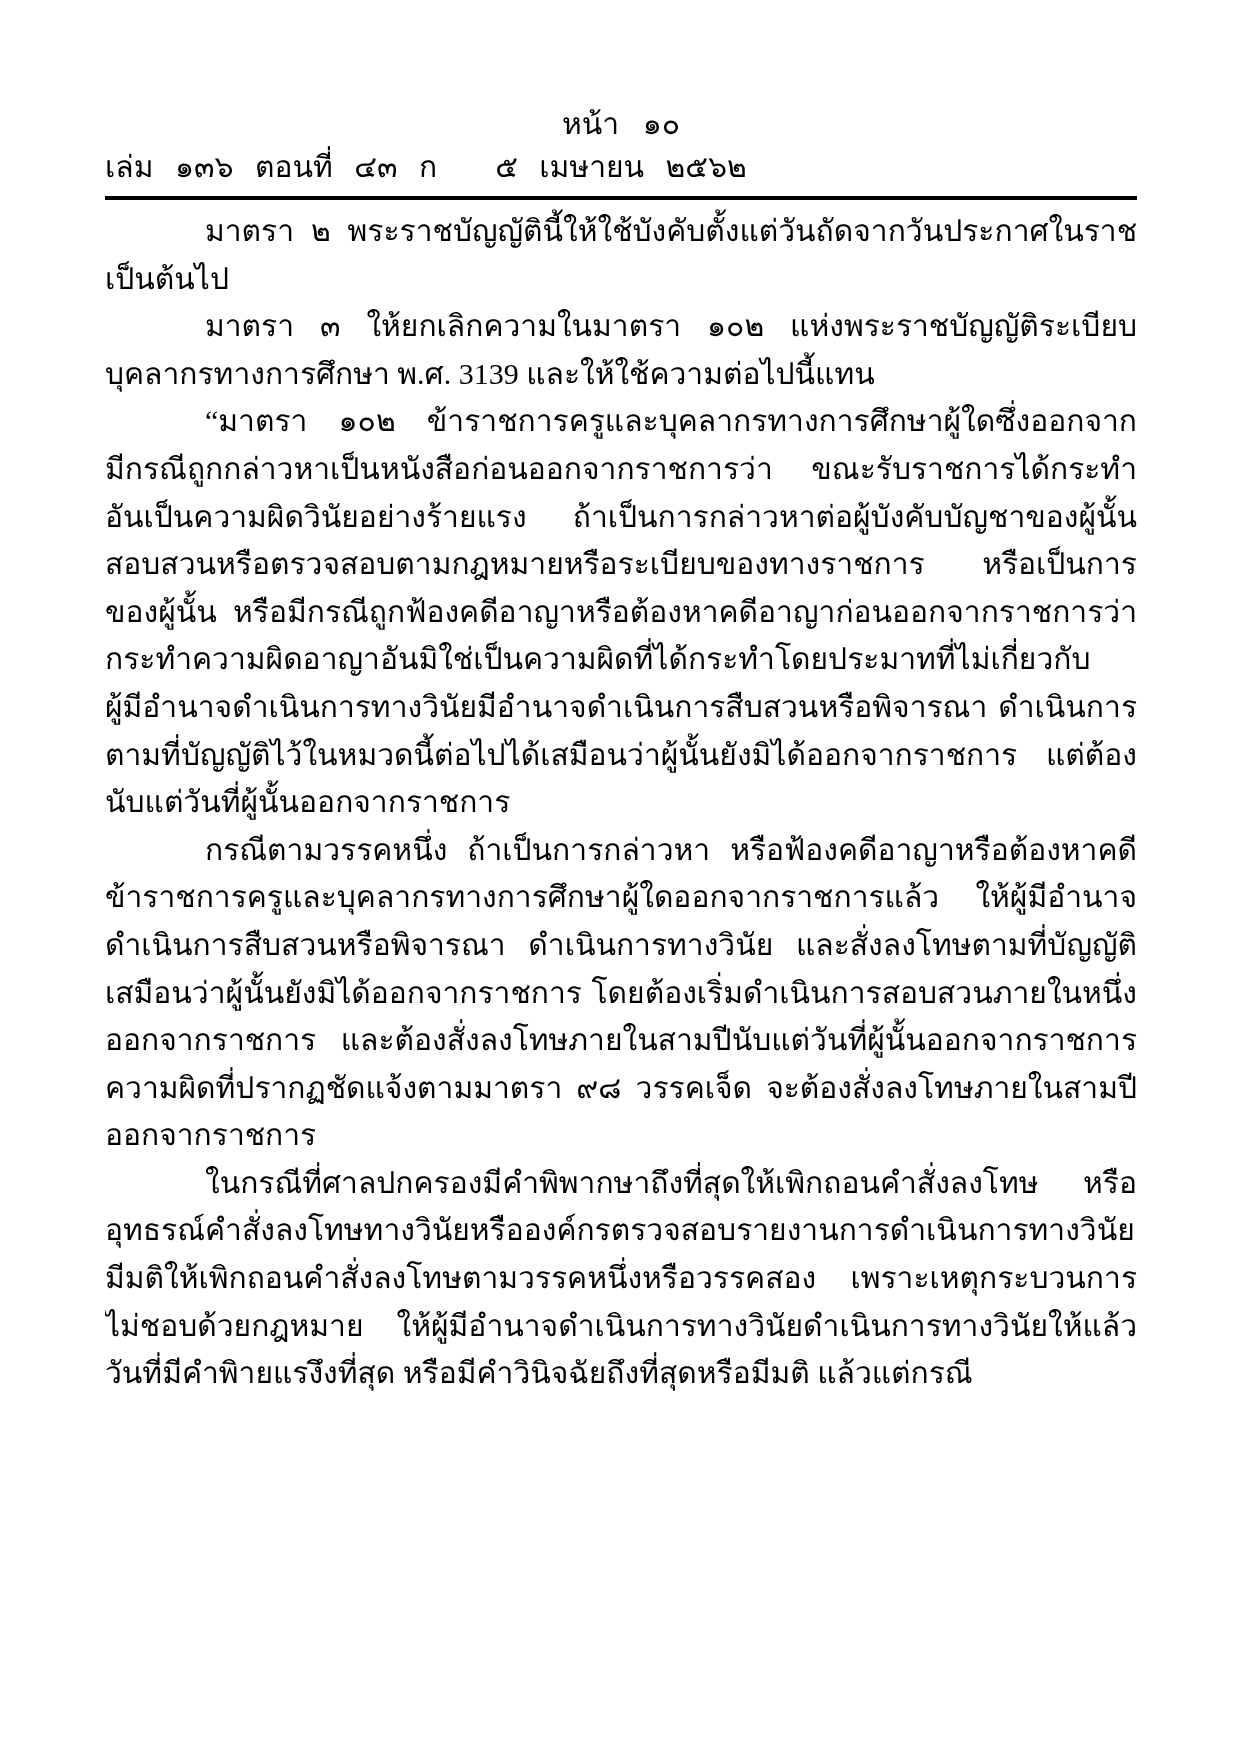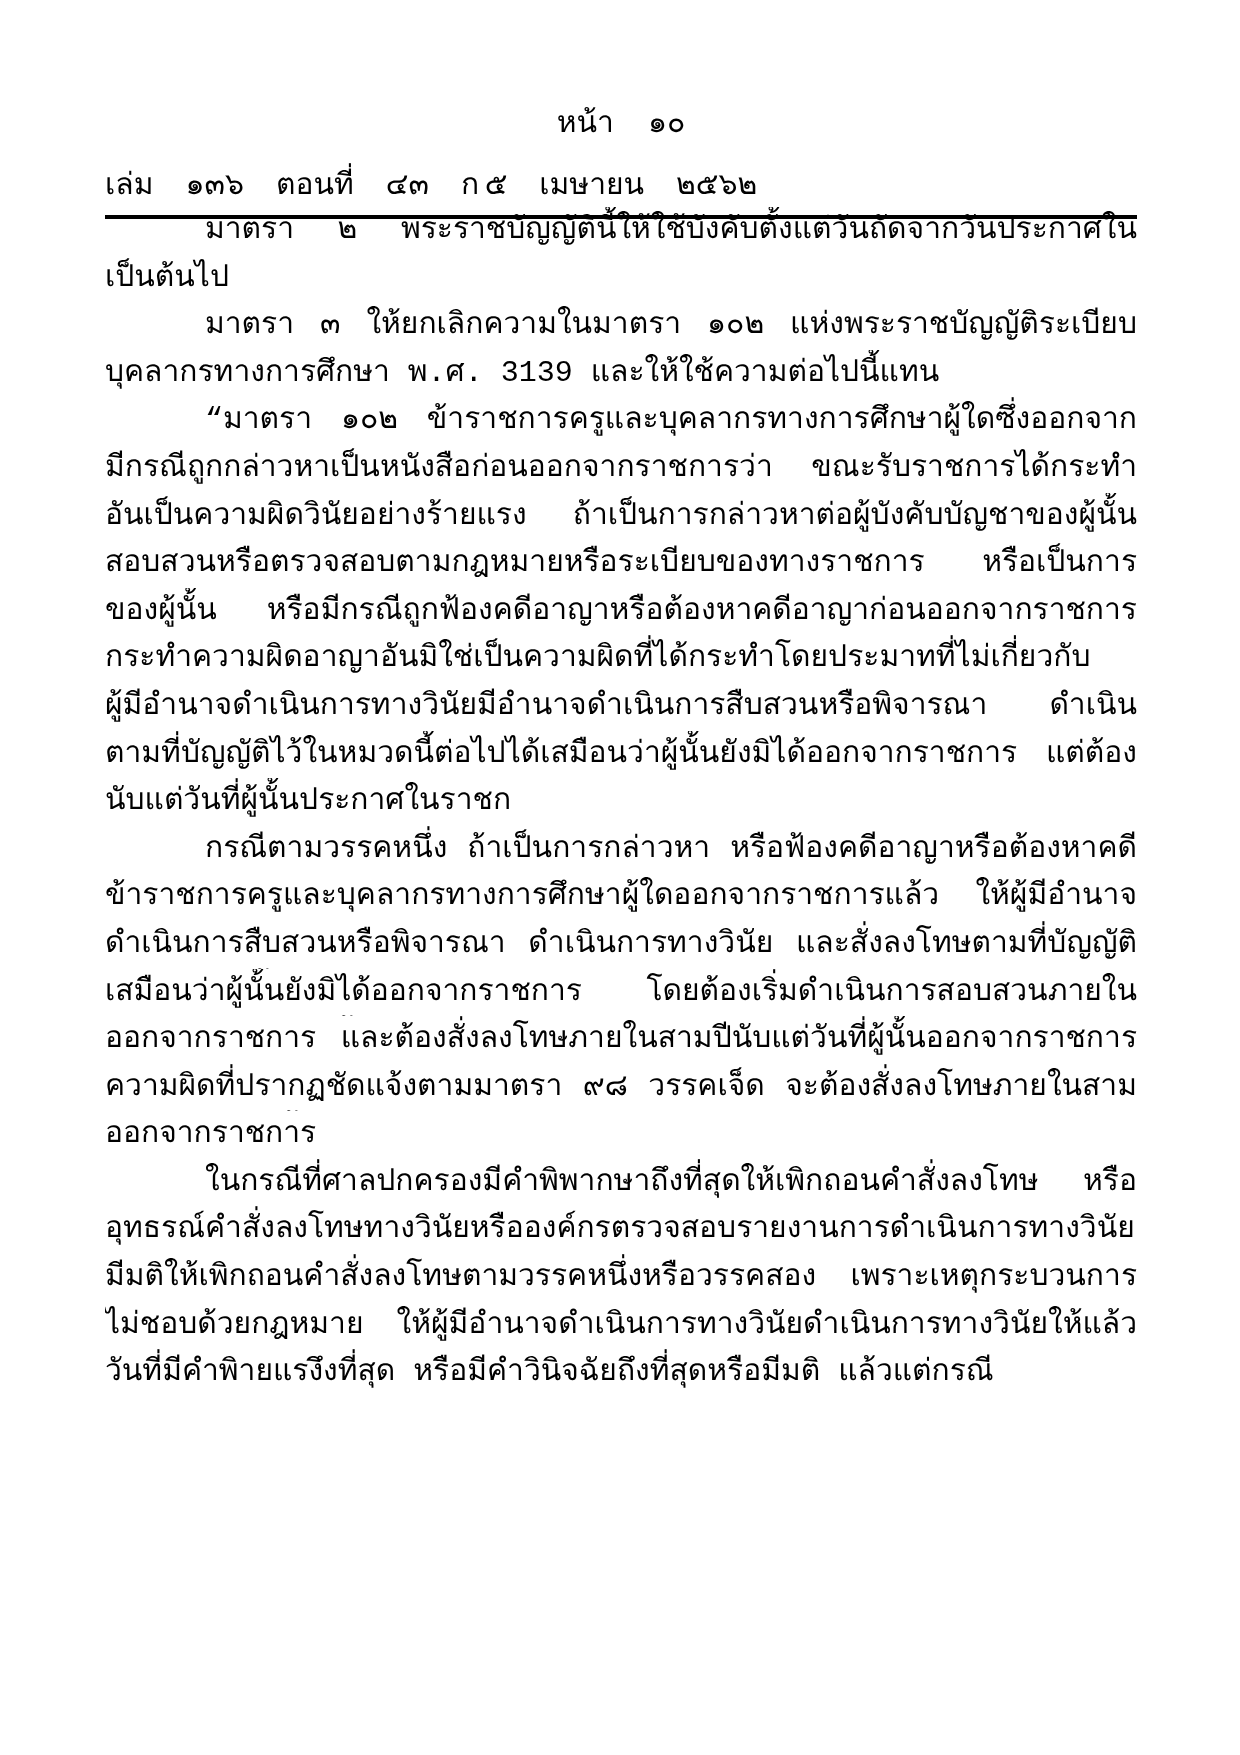--- a/index.html
+++ b/index.html
@@ -6,42 +6,42 @@
     margin: 0;
     padding: 0;
     background: #ffffff;
   }
   .page {
     position: relative;
     width: 1240px;
     height: 1664px;
     background: #ffffff;
     color: #000000;
-    font-family: Liberation Mono, monospace;
+    font-family: Liberation Serif, serif;
     overflow: hidden;
   }
   .header {
     position: absolute;
     left: 105px;
     right: 103px;
     top: 103px;
   }
   .page-label {
     text-align: center;
     font-size: 30px;
     line-height: 42px;
     word-spacing: 16px;
   }
   .header-row {
     display: grid;
     grid-template-columns: 1fr auto 1fr;
     align-items: baseline;
     font-size: 30px;
     line-height: 44px;
-    margin-top: 19px;
+    margin-top: 0;
   }
   .header-left  { text-align: left;  word-spacing: 14px; }
   .header-center{ text-align: center; }
   .header-right { text-align: left; word-spacing: 14px; }
   .header-rule {
     height: 4px;
     background: #000000;
     margin-top: 7px;
   }
   .doc-body {
@@ -96,21 +96,21 @@
 
     <div>
       <div class="ln first">“มาตรา ๑๐๒ ข้าราชการครูและบุคลากรทางการศึกษาผู้ใดซึ่งออกจากราชการอันมิใช่เพราะเหตุตาย</div>
       <div class="ln">มีกรณีถูกกล่าวหาเป็นหนังสือก่อนออกจากราชการว่า ขณะรับราชการได้กระทำหรือละเว้นกระทำการใด</div>
       <div class="ln">อันเป็นความผิดวินัยอย่างร้ายแรง ถ้าเป็นการกล่าวหาต่อผู้บังคับบัญชาของผู้นั้นหรือต่อผู้มีหน้าที่สืบสวน</div>
       <div class="ln">สอบสวนหรือตรวจสอบตามกฎหมายหรือระเบียบของทางราชการ หรือเป็นการกล่าวหาของผู้บังคับบัญชา</div>
       <div class="ln">ของผู้นั้น หรือมีกรณีถูกฟ้องคดีอาญาหรือต้องหาคดีอาญาก่อนออกจากราชการว่า ในขณะรับราชการได้</div>
       <div class="ln">กระทำความผิดอาญาอันมิใช่เป็นความผิดที่ได้กระทำโดยประมาทที่ไม่เกี่ยวกับราชการหรือความผิดลหุโทษ</div>
       <div class="ln">ผู้มีอำนาจดำเนินการทางวินัยมีอำนาจดำเนินการสืบสวนหรือพิจารณา ดำเนินการทางวินัย และสั่งลงโทษ</div>
       <div class="ln">ตามที่บัญญัติไว้ในหมวดนี้ต่อไปได้เสมือนว่าผู้นั้นยังมิได้ออกจากราชการ แต่ต้องสั่งลงโทษภายในสามปี</div>
-      <div class="ln end">นับแต่วันที่ผู้นั้นประกาศในราชก</div>
+      <div class="ln end">นับแต่วันที่ผู้นั้นออกจากราชการ</div>
     </div>
 
     <div>
       <div class="ln first">กรณีตามวรรคหนึ่ง ถ้าเป็นการกล่าวหา หรือฟ้องคดีอาญาหรือต้องหาคดีอาญาหลังจากที่</div>
       <div class="ln">ข้าราชการครูและบุคลากรทางการศึกษาผู้ใดออกจากราชการแล้ว ให้ผู้มีอำนาจดำเนินการทางวินัยมีอำนาจ</div>
       <div class="ln">ดำเนินการสืบสวนหรือพิจารณา ดำเนินการทางวินัย และสั่งลงโทษตามที่บัญญัติไว้ในหมวดนี้ต่อไปได้</div>
       <div class="ln">เสมือนว่าผู้นั้นยังมิได้ออกจากราชการ โดยต้องเริ่มดำเนินการสอบสวนภายในหนึ่งปีนับแต่วันที่ผู้นั้น</div>
       <div class="ln">ออกจากราชการ และต้องสั่งลงโทษภายในสามปีนับแต่วันที่ผู้นั้นออกจากราชการ สำหรับกรณีที่เป็น</div>
       <div class="ln">ความผิดที่ปรากฏชัดแจ้งตามมาตรา ๙๘ วรรคเจ็ด จะต้องสั่งลงโทษภายในสามปีนับแต่วันที่ผู้นั้น</div>
       <div class="ln end">ออกจากราชการ</div>

